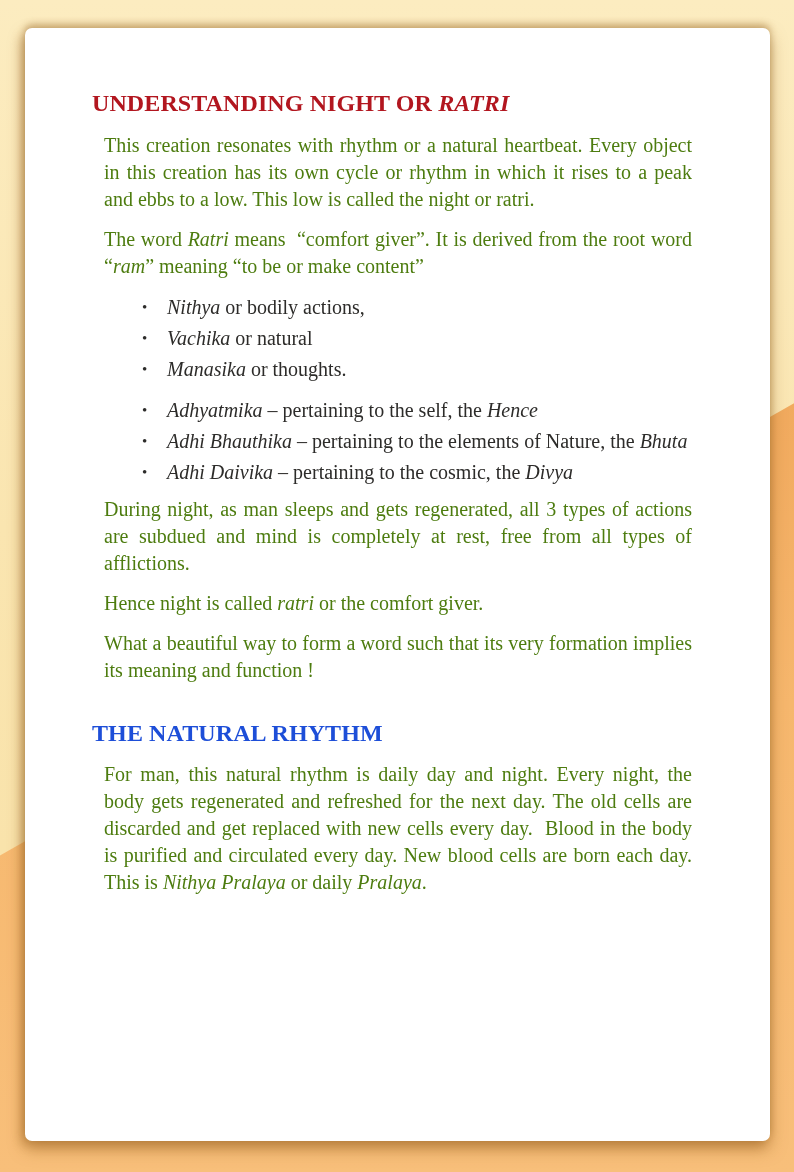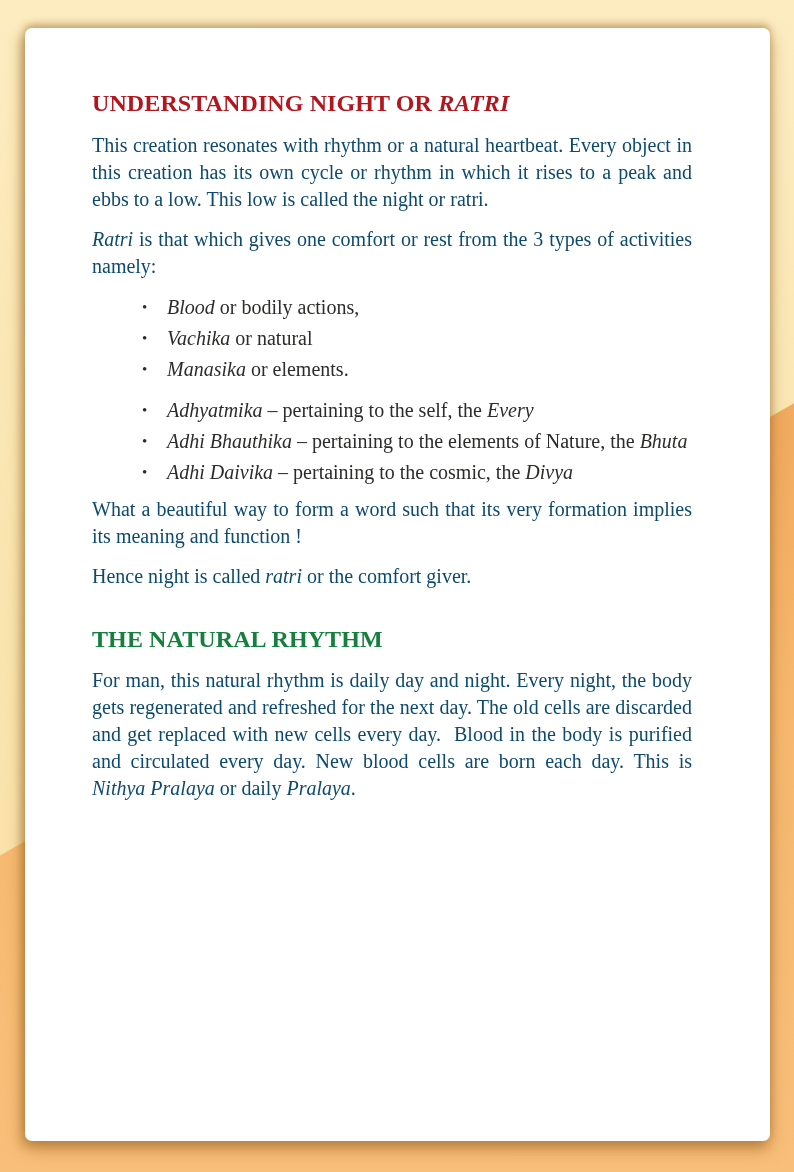--- a/index.html
+++ b/index.html
@@ -21,22 +21,22 @@
                0 8px 16px rgba(150,95,30,.50),
                -5px 5px 10px rgba(150,95,30,.28);
   }
   .doc-heading{
     margin:0 0 14px 0;
     font-size:24px;font-weight:bold;line-height:1.15;
     color:#b2161f;letter-spacing:0.1px;
   }
   .doc-heading.later{margin-top:36px;}
   .doc-paragraph{
-    margin:0 0 13px 0;text-align:justify;
-    font-size:20px;line-height:27px;color:#0c4a6e;
+    margin:0 0 13px 12px;text-align:justify;
+    font-size:20px;line-height:27px;color:#4d7c0f;
   }
   .doc-paragraph.spaced{margin-top:17px;}
   .bullet-list{
     list-style:none;margin:13px 0 10px 0;padding:0;
   }
   .bullet-list li{
     position:relative;padding-left:75px;margin:0 0 3px 0;
     text-align:justify;font-size:20px;line-height:28px;color:#2d2c2a;
   }
   .bullet-dot{
@@ -46,29 +46,30 @@
 </style>
 </head>
 <body>
 
 <div class="bg-orange"></div>
 
 <div class="page-card">
   <div id="page-content">
       <h2 class="doc-heading" style="color: rgb(178, 22, 31);"><span>UNDERSTANDING NIGHT OR </span><span class="it">RATRI</span></h2>
       <p class="doc-paragraph"><span>This creation resonates with rhythm or a natural heartbeat. Every object in this creation has its own cycle or rhythm in which it rises to a peak and ebbs to a low. This low is called the night or ratri.</span></p>
-      <p class="doc-paragraph"><span class="it">Ratri</span><span> is that which gives one comfort or rest from the 3 types of activities namely:</span></p>
+      <p class="doc-paragraph"><span>The word </span><span class="it">Ratri</span><span> means&nbsp; “comfort giver”. It is derived from the root word “</span><span class="it">ram</span><span>” meaning “to be or make content”</span></p>
       <ul class="bullet-list">
-        <li><span class="bullet-dot">•</span><span class="it">Blood</span><span> or bodily actions,</span></li>
+        <li><span class="bullet-dot">•</span><span class="it">Nithya</span><span> or bodily actions,</span></li>
         <li><span class="bullet-dot">•</span><span class="it">Vachika</span><span> or natural</span></li>
-        <li><span class="bullet-dot">•</span><span class="it">Manasika</span><span> or elements.</span></li>
+        <li><span class="bullet-dot">•</span><span class="it">Manasika</span><span> or thoughts.</span></li>
       </ul>
       <ul class="bullet-list">
-        <li><span class="bullet-dot">•</span><span class="it">Adhyatmika</span><span> – pertaining to the self, the </span><span class="it">Every</span></li>
+        <li><span class="bullet-dot">•</span><span class="it">Adhyatmika</span><span> – pertaining to the self, the </span><span class="it">Hence</span></li>
         <li><span class="bullet-dot">•</span><span class="it">Adhi Bhauthika</span><span> – pertaining to the elements of Nature, the </span><span class="it">Bhuta</span></li>
         <li><span class="bullet-dot">•</span><span class="it">Adhi Daivika</span><span> – pertaining to the cosmic, the </span><span class="it">Divya</span></li>
       </ul>
+      <p class="doc-paragraph"><span>During night, as man sleeps and gets regenerated, all 3 types of actions are subdued and mind is completely at rest, free from all types of afflictions.</span></p>
+      <p class="doc-paragraph"><span>Hence night is called </span><span class="it">ratri</span><span> or the comfort giver.</span></p>
       <p class="doc-paragraph"><span>What a beautiful way to form a word such that its very formation implies its meaning and function !</span></p>
-      <p class="doc-paragraph"><span>Hence night is called </span><span class="it">ratri</span><span> or the comfort giver.</span></p>
-      <h2 class="doc-heading later" style="color: #15803d;"><span>THE NATURAL RHYTHM</span></h2>
+      <h2 class="doc-heading later" style="color: #1d4ed8;"><span>THE NATURAL RHYTHM</span></h2>
       <p class="doc-paragraph"><span>For man, this natural rhythm is daily day and night. Every night, the body gets regenerated and refreshed for the next day. The old cells are discarded and get replaced with new cells every day.&nbsp; Blood in the body is purified and circulated every day. New blood cells are born each day. This is </span><span class="it">Nithya Pralaya</span><span> or daily </span><span class="it">Pralaya</span><span>.</span></p>
     </div>
 </div>
 
 </body></html>

